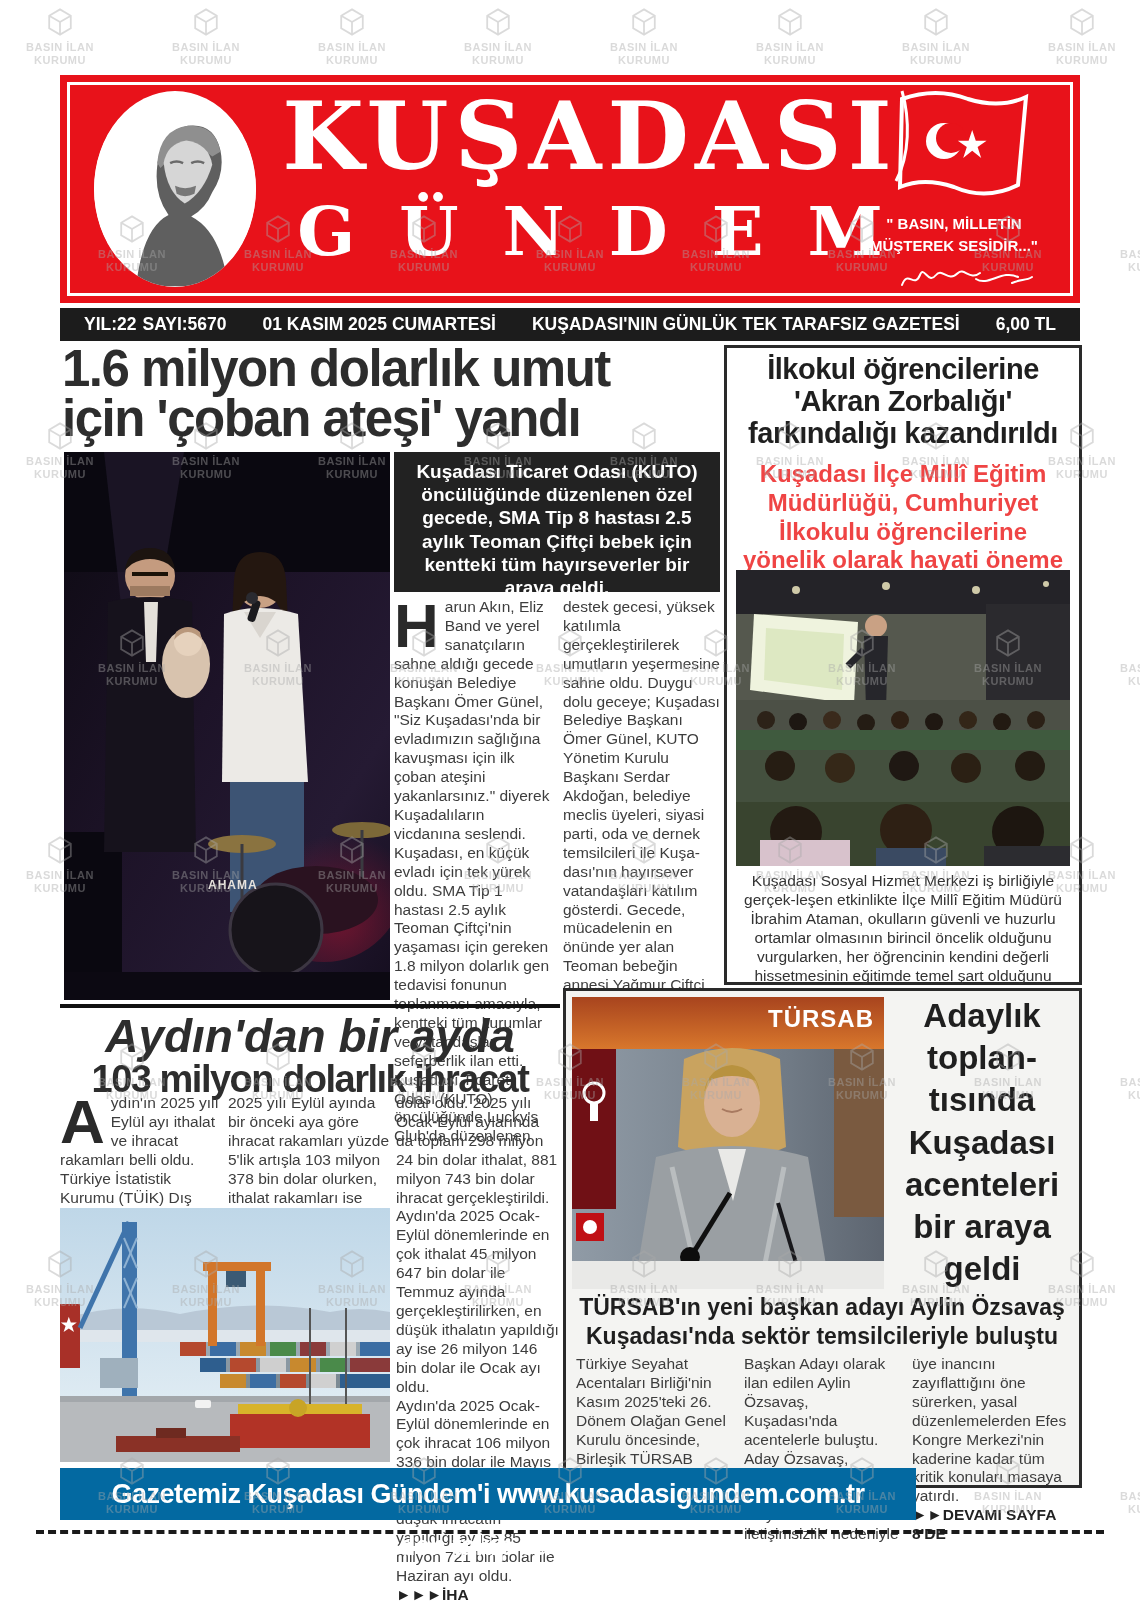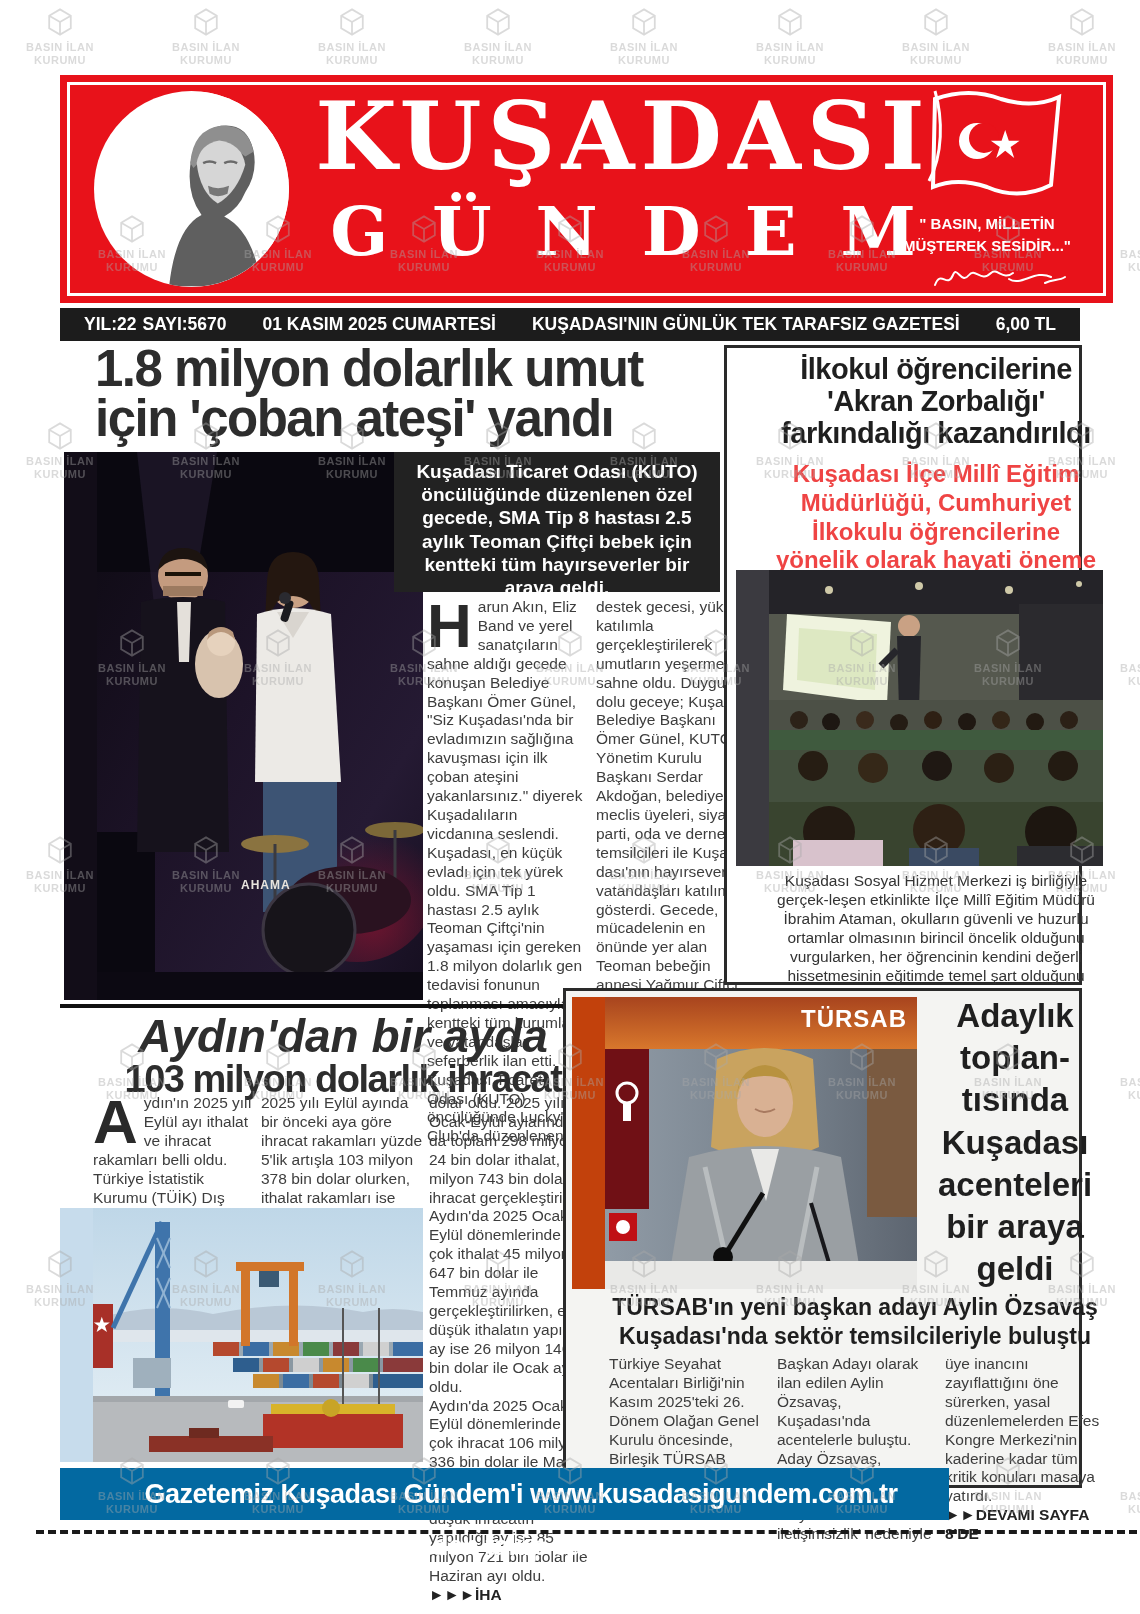--- a/index.html
+++ b/index.html
@@ -1,18 +1,18 @@
 <!DOCTYPE html>
 <html><head>
 <meta charset="utf-8">
 <style>
   html,body{margin:0;padding:0;background:#ffffff;}
   #page{position:relative;width:1140px;height:1614px;background:#ffffff;overflow:hidden;
         font-family:"Liberation Sans",sans-serif;color:#3d3d3d;}
-  .abs{position:absolute;padding-left:33px;}
+  .abs{position:absolute;}
 
   
   #wm-layer{position:absolute;inset:0;z-index:40;pointer-events:none;}
   .wm-tile{position:absolute;width:112px;text-align:center;color:#a9a9a9;opacity:.42;
            font-size:11px;font-weight:bold;letter-spacing:.5px;line-height:1.15;}
   .wm-cube{width:42px;height:36px;display:block;margin:0 auto 1px auto;}
 
   
   #masthead{left:60px;top:75px;width:1020px;height:228px;background:#e8121a;}
   #masthead-inner{position:absolute;inset:7px;border:3px solid #ffffff;}
@@ -130,21 +130,21 @@
   <div id="dateline" class="abs">
     <span class="grp">
       <span>YIL:22</span>
       <span>SAYI:5670</span>
     </span>
     <span>01 KASIM  2025  CUMARTESİ</span>
     <span>KUŞADASI'NIN GÜNLÜK TEK TARAFSIZ GAZETESİ</span>
     <span>6,00 TL</span>
   </div>
 
-  <div id="lead-headline" class="abs">1.8 milyon dolarlık umut
+  <div id="lead-headline" class="abs">1.6 milyon dolarlık umut
 için 'çoban ateşi' yandı</div>
 
   <div id="lead-photo" class="abs">
     <svg width="326" height="548" viewBox="0 0 326 548">
       <defs>
         <radialGradient id="glowP" cx="60%" cy="75%" r="55%">
           <stop offset="0%" stop-color="#7a1530" stop-opacity=".85"></stop>
           <stop offset="100%" stop-color="#7a1530" stop-opacity="0"></stop>
         </radialGradient>
         <linearGradient id="bgC" x1="0" y1="0" x2="1" y2="1">

